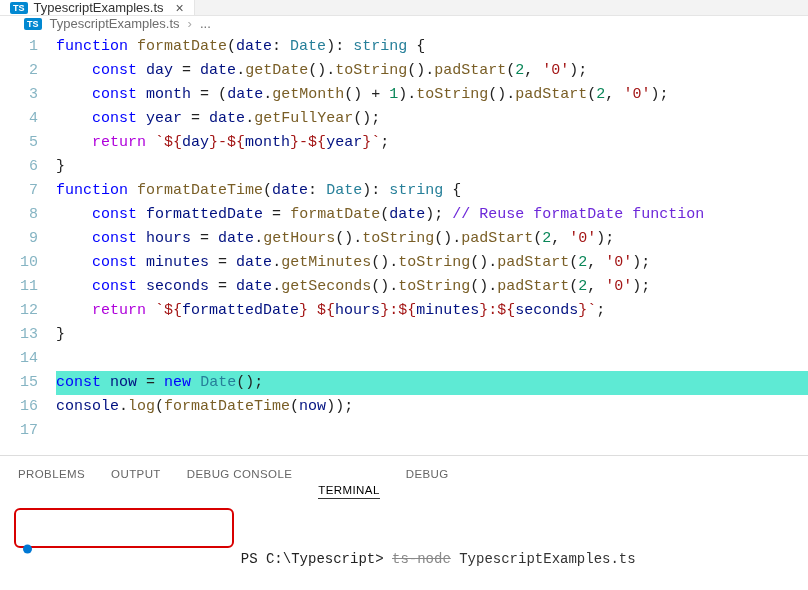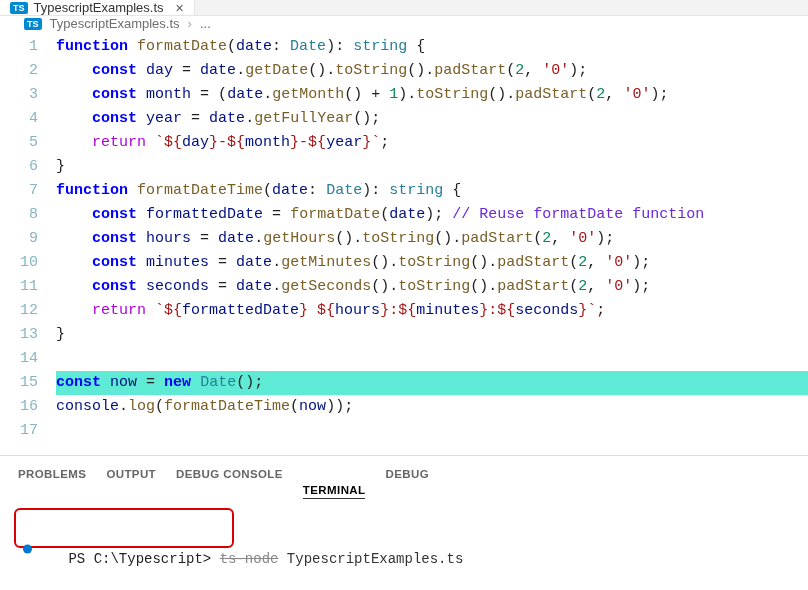--- a/index.html
+++ b/index.html
@@ -81,54 +81,53 @@
     text-align: right;
     color: #237893;
     opacity: 0.55;
     user-select: none;
     padding-right: 18px;
   }
   .gutter .ln { height: 24px; }
   .code { flex: 1; }
   .code .line { height: 24px; white-space: pre; }
   .code .line.hl { background: #5eead4; }
-  .tok-kw   { color: #0000ff; font-weight: bold; }
+  .tok-kw   { color: #0000ff; }
   .tok-ctrl { color: #af00db; }
   .tok-fn   { color: #795e26; }
   .tok-var  { color: #001080; }
   .tok-type { color: #267f99; }
   .tok-num  { color: #098658; }
   .tok-str  { color: #a31515; }
   .tok-cmt  { color: #6d28d9; }
   .tok-pun  { color: #222; }
   
   .panel {
     border-top: 1px solid #ddd;
     padding-top: 6px;
     background: #ffffff;
   }
   .panel-tabs {
     display: flex;
-    gap: 20px;
+    gap: 26px;
     padding: 4px 18px 8px 18px;
     font-size: 11.5px;
     letter-spacing: 0.4px;
     color: #666;
-    font-weight: bold;
   }
   .panel-tabs .ptab { cursor: pointer; padding: 2px 0; }
   .panel-tabs .ptab.active { color: #000; border-bottom: 1px solid #333; margin-top: 16px; }
   .terminal {
     font-family: Consolas, "Courier New", monospace;
     font-size: 14px;
     line-height: 20px;
     padding: 2px 0 10px 18px;
     position: relative;
   }
-  .term-line { white-space: pre; position: relative; }
+  .term-line { white-space: pre; position: relative; text-align: center; }
   .dot {
     position: absolute;
     left: 5px;
     width: 9px; height: 9px;
     border-radius: 50%;
     top: 50%; transform: translateY(-50%);
   }
   .dot.blue { background: #0078d4; }
   .strike { text-decoration: line-through; color: #888; }
   .prompt { color: #222; }

